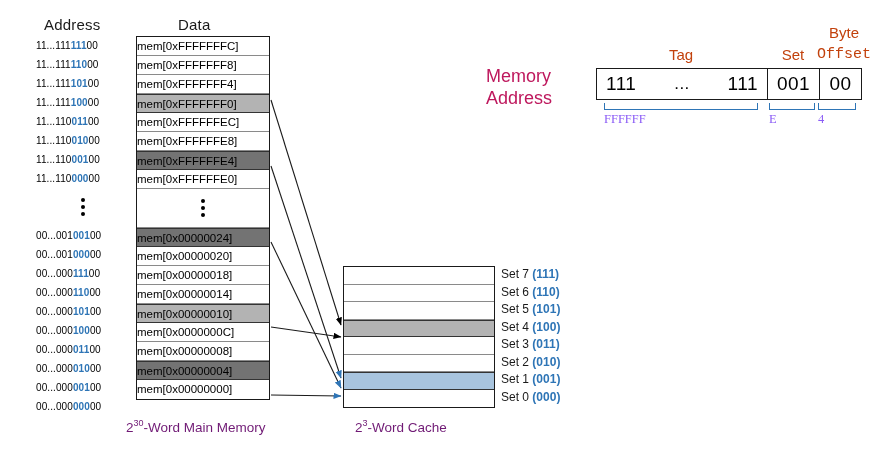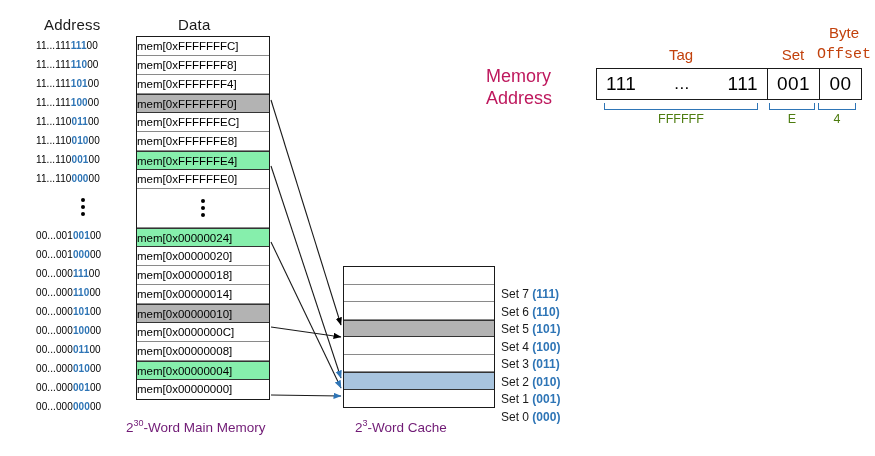--- a/index.html
+++ b/index.html
@@ -83,21 +83,21 @@
     white-space: nowrap;
     overflow: hidden;
   }
   .mem-row:last-child { border-bottom: none; }
   .mem-row.gray {
     background: #b3b3b3;
     border-top: 1.4px solid #333;
     border-bottom: 1.4px solid #333;
   }
   .mem-row.blue {
-    background: #86efac;
+    background: #737373;
     border-top: 1.4px solid #333;
     border-bottom: 1.4px solid #333;
   }
   .mem-ellipsis {
     height: 38px;
     border-bottom: 1px solid #8a8a8a;
     display: flex;
     flex-direction: column;
     align-items: center;
     justify-content: center;
@@ -136,21 +136,20 @@
     background: #a8c4de;
     border-top: 1.4px solid #333;
     border-bottom: 1.4px solid #333;
   }
 
   
   #set-labels {
     left: 501px;
     top: 266px;
     width: 110px;
-    margin-top: 20px;
   }
   .set-label {
     height: 17.5px;
     line-height: 17.5px;
     font-size: 12px;
     white-space: nowrap;
     color: #1a1a1a;
   }
   .set-label b { color: #2e75b6; font-weight: bold; }
 
@@ -207,23 +206,23 @@
   .brace {
     position: absolute;
     border: 1.6px solid #2e75b6;
     border-top: none;
     height: 7px;
     box-sizing: border-box;
   }
   .brace-label {
     position: absolute;
     font-size: 12.5px;
-    color: #4d7c0f;
-    text-align: center;
-    white-space: nowrap;
+    color: #8b5cf6;
+    white-space: nowrap;
+    font-family: Liberation Serif, serif;
   }
 
   
   #arrow-layer {
     position: absolute;
     left: 0; top: 0;
     width: 875px; height: 456px;
     pointer-events: none;
   }
 </style>

